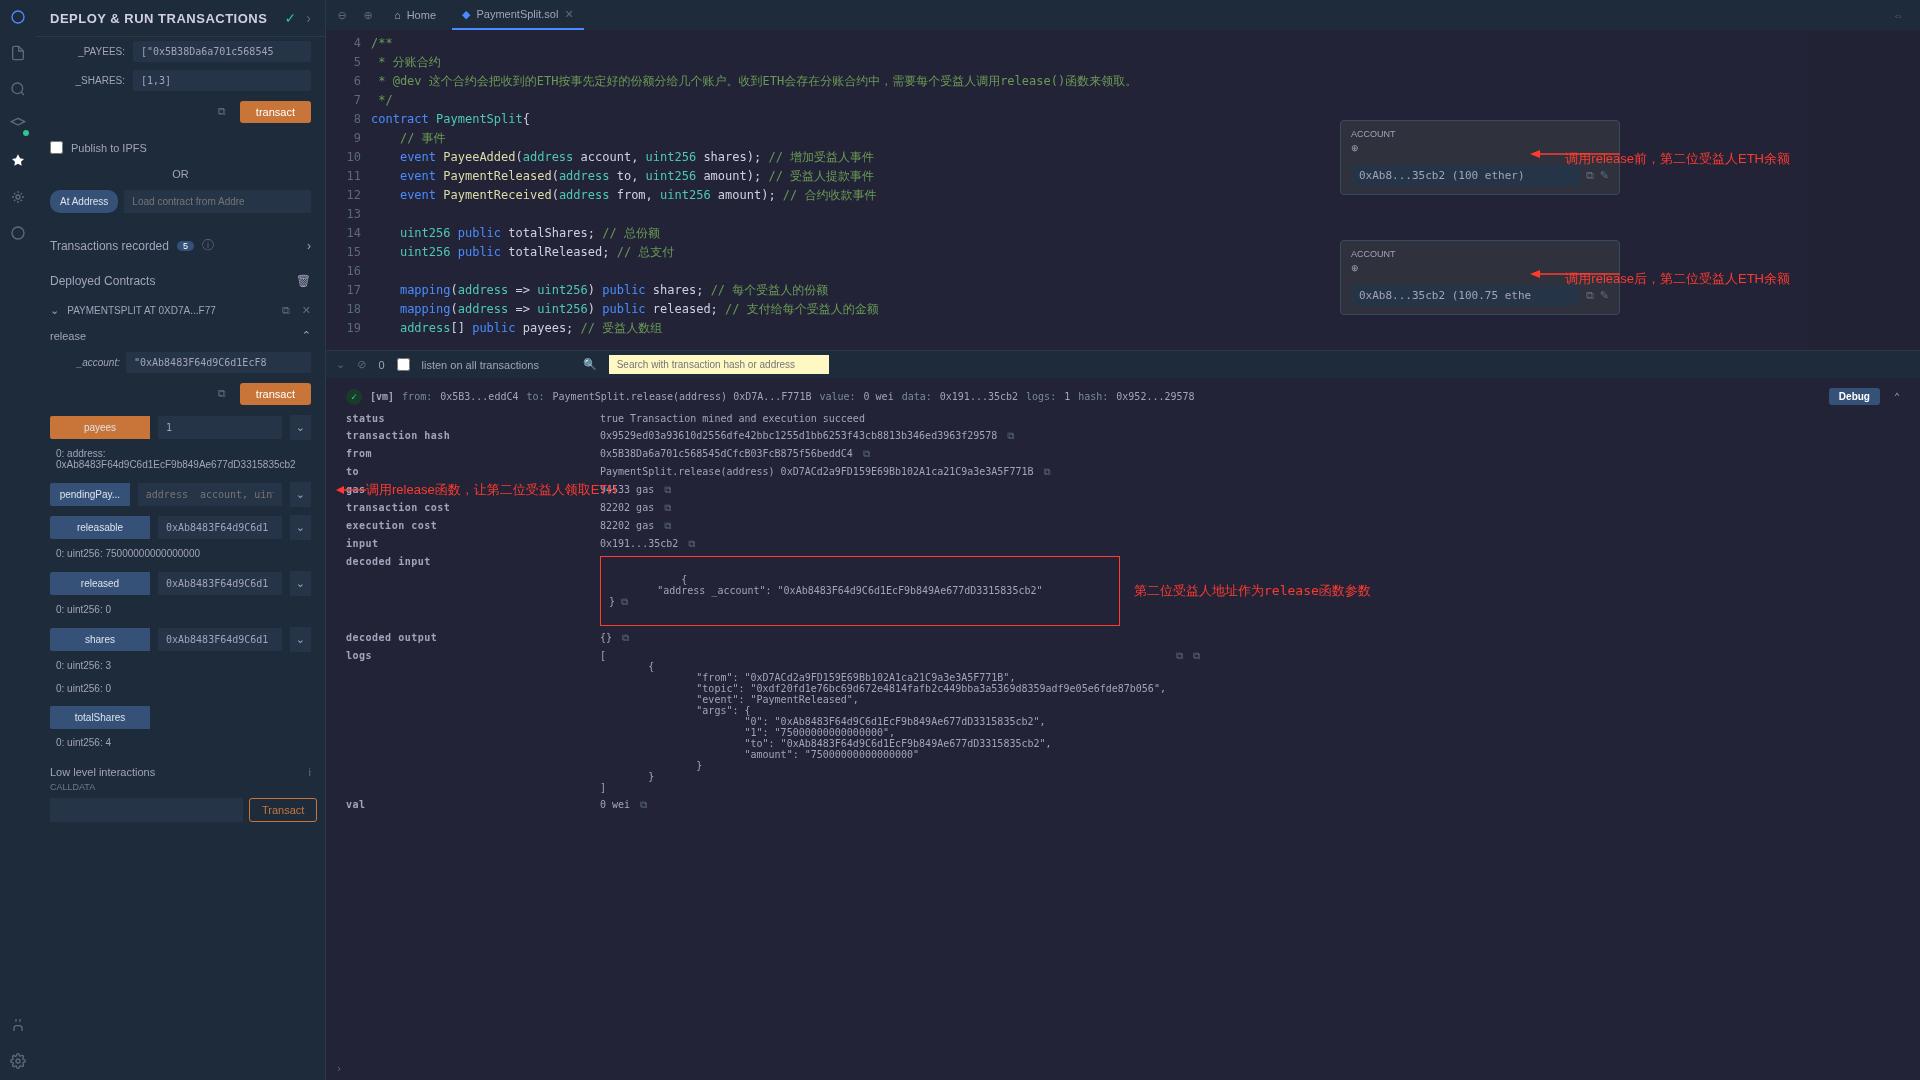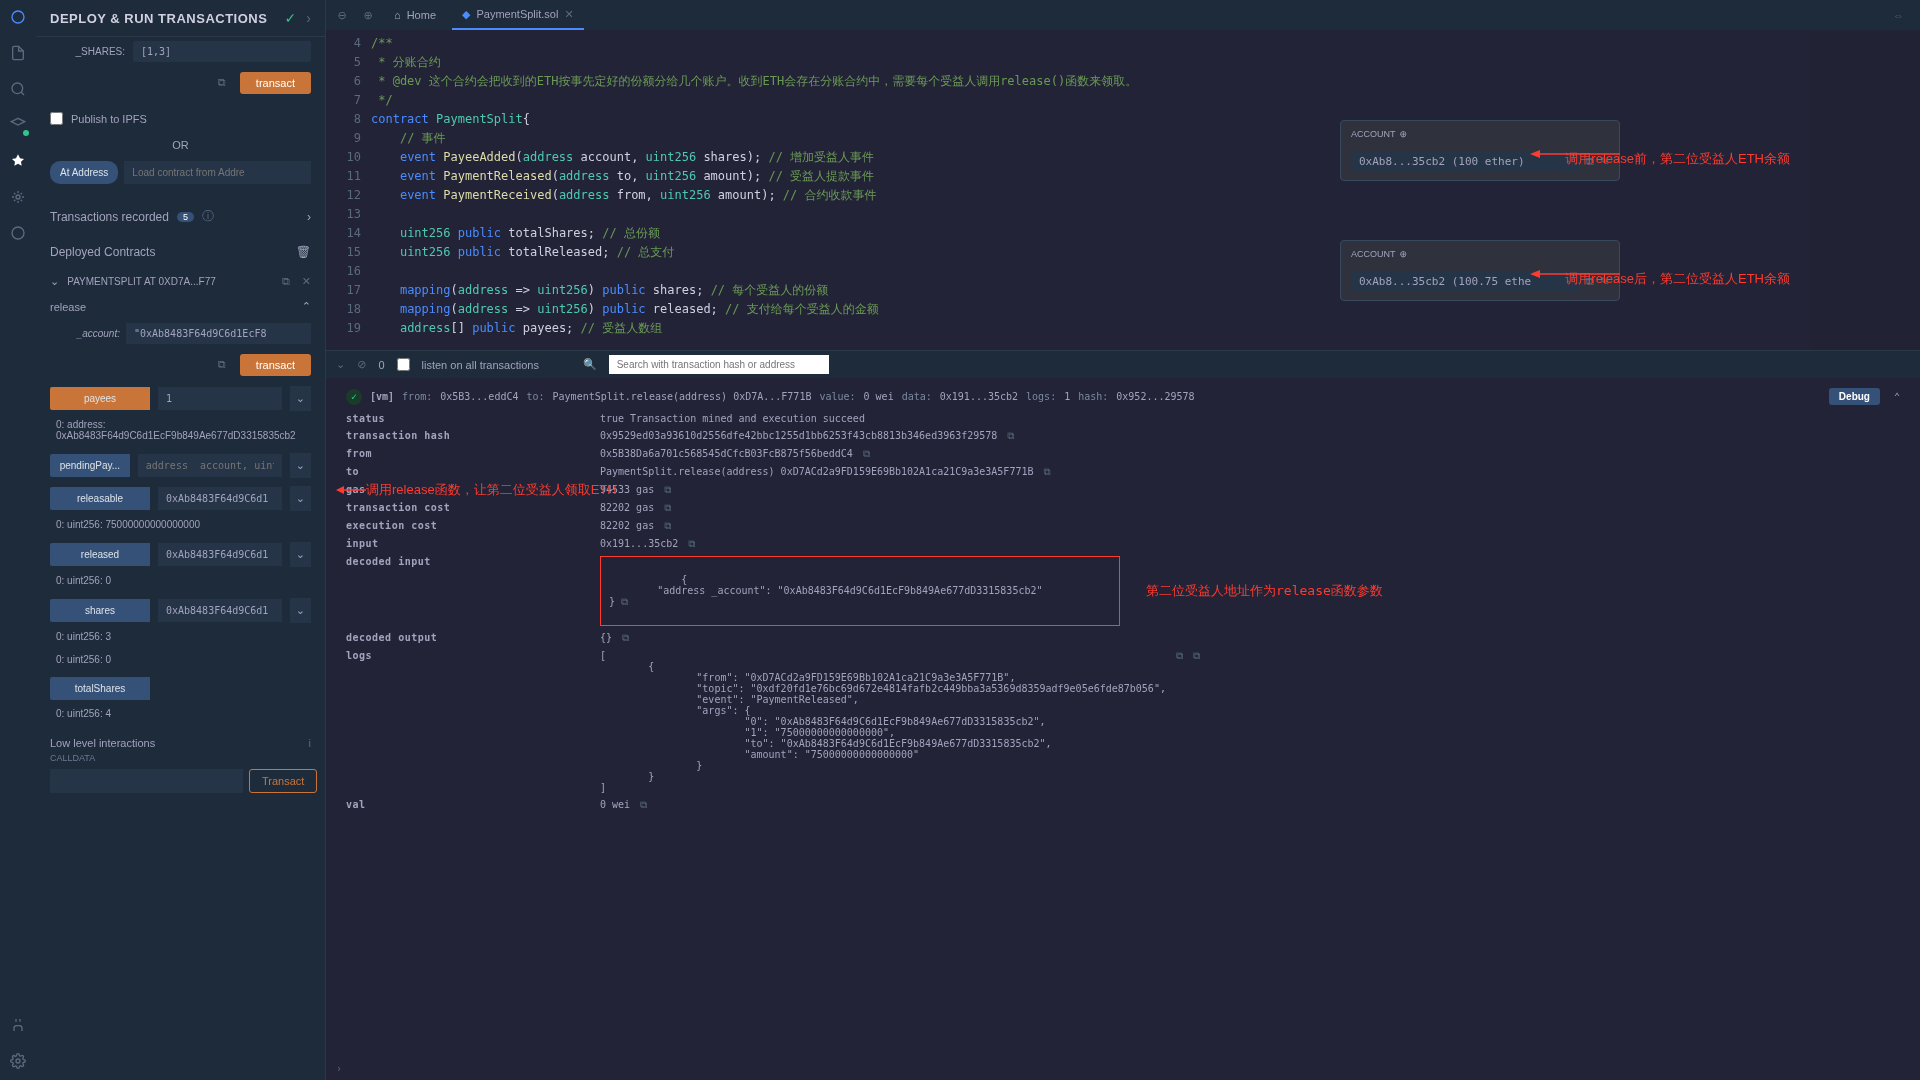--- a/index.html
+++ b/index.html
@@ -77,32 +77,32 @@
 
 .editor-area { display: flex; flex: 0 0 auto; position: relative; background: #222336; height: 320px; }
 .gutter { width: 45px; text-align: right; padding: 4px 10px 4px 4px; color: #5a6a7e; font-family: Consolas, monospace; font-size: 12px; line-height: 19px; background: #222336; }
 .code { flex: 1; padding: 4px 0; font-family: Consolas, monospace; font-size: 12px; line-height: 19px; color: #d0d0e0; white-space: pre; }
 .kw { color: #4a8cff; }
 .type { color: #4ec9b0; }
 .cmt { color: #6a9955; }
 .fn { color: #dcdcaa; }
 
 .account-box { position: absolute; border: 1px solid #3a4a5e; background: #2f313d; border-radius: 4px; padding: 8px 10px; width: 280px; }
-.account-box .label { font-size: 9px; color: #a2a3bd; display: flex; align-items: flex-start; gap: 4px; }
+.account-box .label { font-size: 9px; color: #a2a3bd; display: flex; align-items: flex-start; gap: 4px; flex-direction: column; }
 .account-box .val-row { display: flex; align-items: center; margin-top: 12px; }
 .account-box .acct-val { background: #263447; padding: 4px 8px; font-size: 11px; color: #a2a3bd; flex: 1; font-family: monospace; }
 .account-box .ico { margin-left: 6px; color: #5b6b7f; cursor: pointer; }
 
 .anno { position: absolute; color: #ff3b30; font-size: 13px; white-space: nowrap; }
 
 .minimap { position: absolute; right: 0; top: 0; width: 110px; height: 100%; background: #222336; opacity: 0.6; padding: 4px; font-size: 2px; line-height: 3px; overflow: hidden; font-family: monospace; color: #4a8cff; }
 
 .terminal-toolbar { display: flex; align-items: center; background: #1e2b3b; padding: 4px 10px; gap: 12px; height: 28px; border-top: 1px solid #2a3847; }
 .terminal-toolbar .tcount { color: #a2a3bd; }
-.terminal-toolbar input.search { background: #ffffff; border: none; color: #6a7a8f; padding: 4px 8px; width: 220px; font-size: 10px; }
+.terminal-toolbar input.search { background: #fef9c3; border: none; color: #6a7a8f; padding: 4px 8px; width: 220px; font-size: 10px; }
 .term-ico { color: #5b6b7f; cursor: pointer; }
 
 .terminal { flex: 1; background: #222336; overflow: auto; padding: 10px 20px; font-family: Consolas, monospace; font-size: 10px; position: relative; }
 .tx-summary { display: flex; align-items: center; gap: 8px; padding-bottom: 8px; }
 .tx-check { color: #31c48d; background:#1a3a2a; width:16px; height:16px; border-radius:50%; display:inline-flex; align-items:center; justify-content:center; font-size:10px; }
 .tx-summary .seg { color: #a2a3bd; }
 .tx-summary .k { color: #7a8aa0; }
 .debug-btn { margin-left: auto; background: #355178; color: #fff; border: none; padding: 3px 10px; border-radius: 3px; font-size: 10px; font-weight:700; cursor: pointer; }
 .tx-summary .carrot { color:#a2a3bd; cursor:pointer; margin-left:6px; }
 
@@ -171,20 +171,24 @@
           </svg>
         </div>
     </div>
   </div>
 
   <div class="sidepanel">
     <div class="sidepanel-header">
       <span class="sidepanel-title">DEPLOY &amp; RUN TRANSACTIONS</span>
       <span class="check">✓</span>
       <span class="chev">›</span>
+    </div>
+    <div class="form-row">
+      <span class="form-label">_PAYEES:</span>
+      <input class="form-input" value="[&quot;0x5B38Da6a701c568545" style="">
     </div>
     <div class="form-row">
       <span class="form-label">_SHARES:</span>
       <input class="form-input" value="[1,3]" style="">
     </div>
     <div class="transact-row">
       <span class="cb clipboard-icon">⧉</span>
       <button class="transact-btn">transact</button>
     </div>
     <div class="checkbox-row">
@@ -409,21 +413,21 @@
         <div class="kv-key">input</div>
         <div class="kv-val"><span>0x191...35cb2</span><span class="copy-ico">⧉</span></div>
 
         <div class="kv-key">decoded input</div>
         <div class="kv-val">
           <div class="redbox" style="width:520px">
             <span>{
         "address _account": "0xAb8483F64d9C6d1EcF9b849Ae677dD3315835cb2"
 }</span> <span class="copy-ico">⧉</span>
           </div>
-          <span class="anno" style="position:relative; margin-left:16px; align-self:center">第二位受益人地址作为release函数参数</span>
+          <span class="anno" style="position:relative; margin-left:4px; align-self:center">第二位受益人地址作为release函数参数</span>
         </div>
 
         <div class="kv-key">decoded output</div>
         <div class="kv-val"><span>{}</span><span class="copy-ico">⧉</span></div>
 
         <div class="kv-key">logs</div>
         <div class="kv-val"><span>[
         {
                 "from": "0xD7ACd2a9FD159E69Bb102A1ca21C9a3e3A5F771B",
                 "topic": "0xdf20fd1e76bc69d672e4814fafb2c449bba3a5369d8359adf9e05e6fde87b056",

